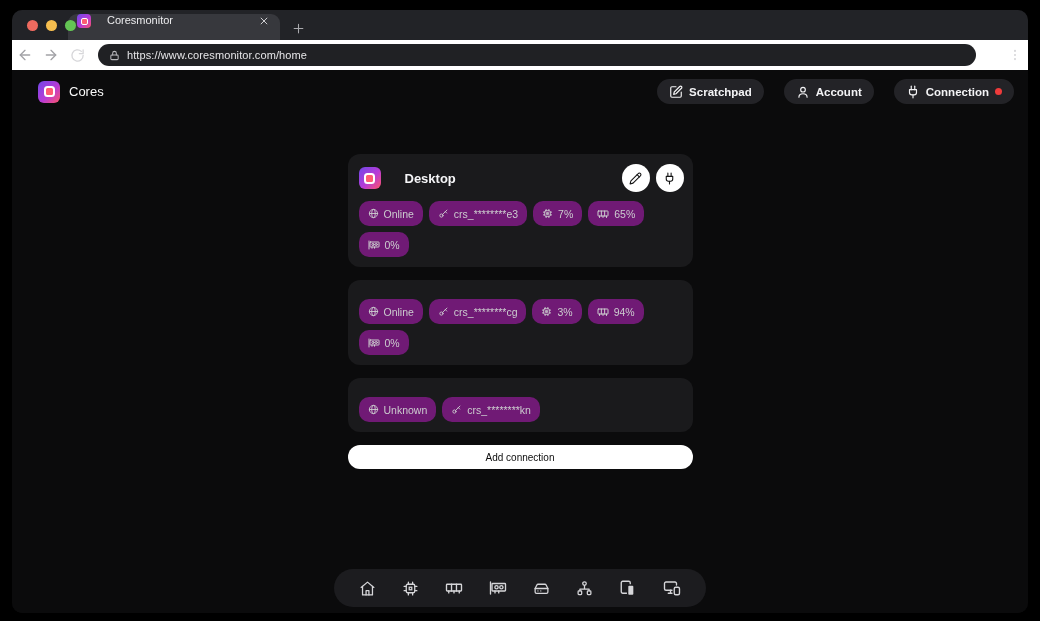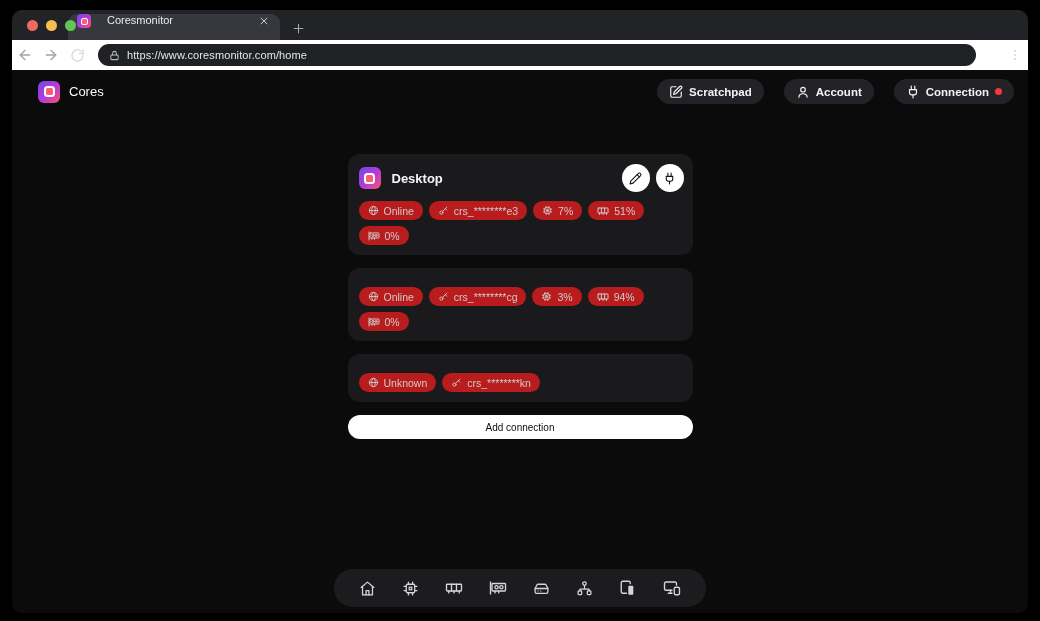--- a/index.html
+++ b/index.html
@@ -35,26 +35,26 @@
   .applogo.gray{background:#434346}
   .applogo.gray i{border-color:#c9c9cc;background:#7d7d82}
   .brand-name{font-size:13px;font-weight:normal;color:#fafafa}
   .hdr-btns{margin-left:auto;display:flex;gap:20px}
   .hdr-btn{height:25px;background:#232327;border:none;border-radius:13px;color:#f3f3f5;font-size:11.5px;font-weight:600;display:flex;align-items:center;gap:6px;padding:0 12px;cursor:pointer}
   .dot-red{width:7px;height:7px;border-radius:50%;background:#ef3b3b;display:inline-block}
 
   
   .content{width:345px;margin:50px auto 0;display:flex;flex-direction:column;gap:13px}
   .card{background:#1a1a1c;border-radius:12px;padding:10px 9px 10px 11px}
-  .card-top{display:flex;align-items:center;gap:11px}
+  .card-top{display:flex;align-items:center;gap:24px}
   .card-title{font-size:13px;font-weight:bold;color:#f5f5f7}
   .card-actions{margin-left:auto;display:flex;gap:6px}
   .circle-btn{width:28px;height:28px;border-radius:50%;background:#fff;border:none;color:#141414;display:flex;align-items:center;justify-content:center;cursor:pointer}
   .badges{display:flex;gap:6px;margin-top:9px;flex-wrap:wrap;align-items:center}
-  .badge{height:19px;background:#b91c1c;border-radius:10px;display:flex;align-items:center;gap:5px;padding:0 9px;font-size:10.5px;color:#cccccf;white-space:nowrap}
+  .badge{height:25px;background:#701a75;border-radius:10px;display:flex;align-items:center;gap:5px;padding:0 9px;font-size:10.5px;color:#cccccf;white-space:nowrap}
   .badge svg{flex:none}
   .add-btn{height:24px;width:100%;background:#fff;border:none;border-radius:12px;font-size:10px;font-weight:400;color:#0d0d0d;cursor:pointer}
 
   
   .bottom-nav{position:absolute;bottom:6px;left:50%;transform:translateX(-50%);width:372px;height:38px;background:#1c1c1f;border-radius:19px;display:flex;align-items:center;justify-content:space-between;padding:0 25px}
   .nav-item{background:none;border:none;color:#d6d6d9;display:flex;align-items:center;justify-content:center;cursor:pointer}
 
   svg{display:block}
 </style>
 </head>
@@ -207,21 +207,21 @@
                 <path d="M9 3v3M15 3v3M9 18v3M15 18v3M3 9h3M3 15h3M18 9h3M18 15h3"></path>
               </svg>
             <span>7%</span>
           </span>
           <span class="badge">
             <svg width="12" height="12" viewBox="0 0 24 24" fill="none" stroke="currentColor" stroke-width="2" stroke-linecap="round" stroke-linejoin="round">
                 <rect x="2" y="6" width="20" height="10" rx="1"></rect>
                 <path d="M8.7 6v10M15.3 6v10"></path>
                 <path d="M5 16v3M12 16v3M19 16v3"></path>
               </svg>
-            <span>51%</span>
+            <span>65%</span>
           </span>
           <span class="badge">
             <svg width="12" height="12" viewBox="0 0 24 24" fill="none" stroke="currentColor" stroke-width="2" stroke-linecap="round" stroke-linejoin="round">
                 <path d="M2 4v16"></path>
                 <rect x="4" y="6" width="18" height="10" rx="1"></rect>
                 <circle cx="10" cy="11" r="2.2"></circle>
                 <circle cx="16.5" cy="11" r="2.2"></circle>
                 <path d="M8 16v2.5M13 16v2.5"></path>
               </svg>
             <span>0%</span>

